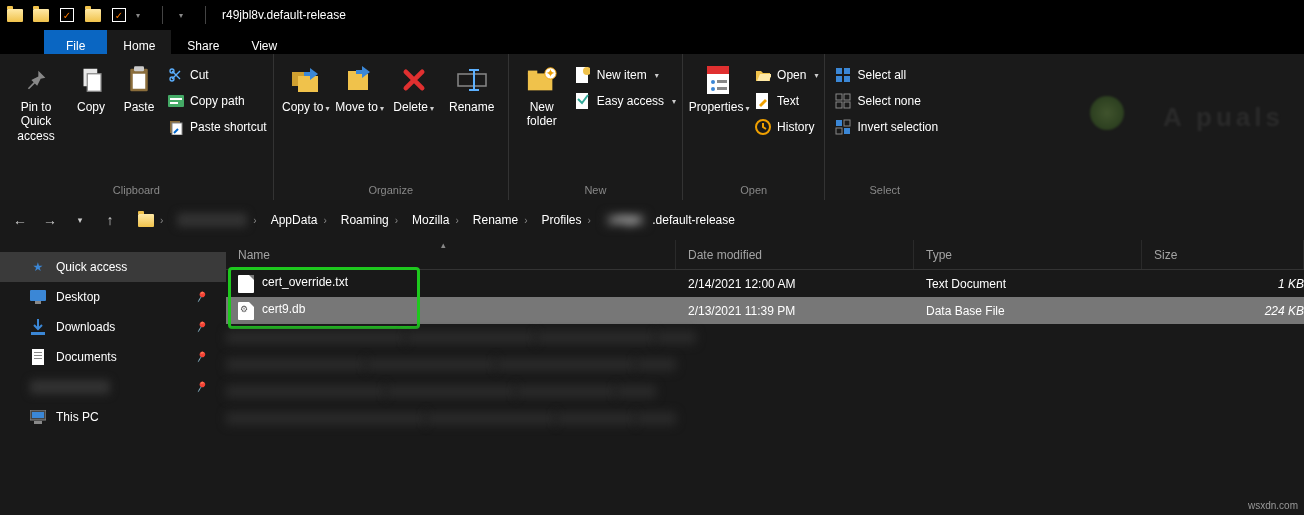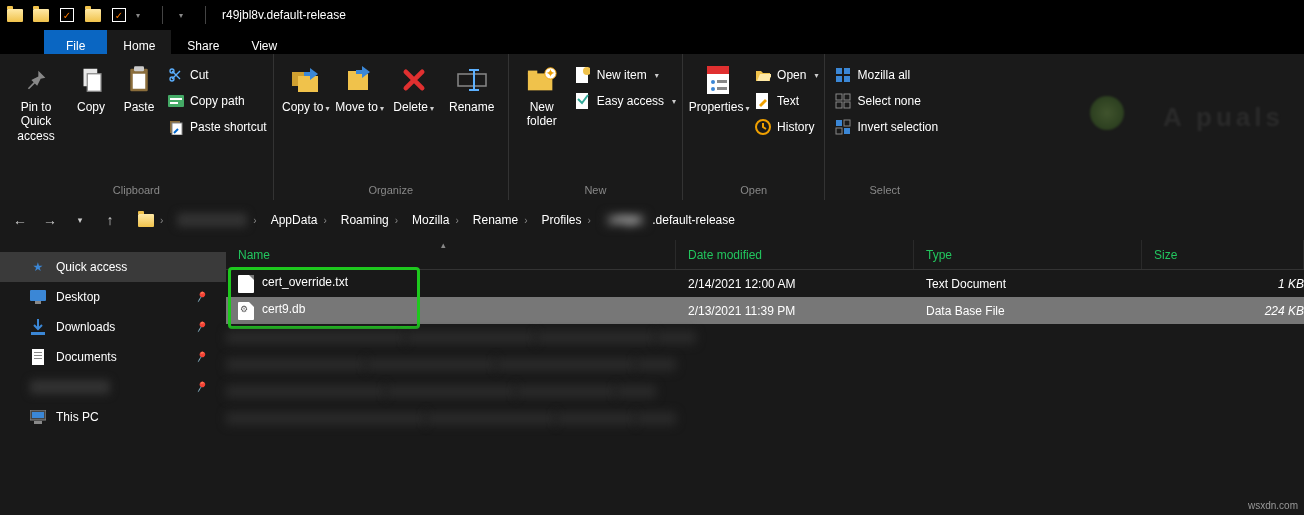--- a/index.html
+++ b/index.html
@@ -36,21 +36,21 @@
 .crumb .chev{color:#888;font-size:10px;}
 .blurred{filter:blur(4px);background:#333;border-radius:3px;width:70px;height:14px;}
 .content{display:flex;height:275px;background:#191919;}
 .sidebar{width:226px;background:#191919;padding-top:12px;}
 .sbitem{height:30px;display:flex;align-items:center;padding-left:30px;gap:10px;cursor:pointer;position:relative;}
 .sbitem.active{background:#3a3a3a;}
 .sbitem .pin{position:absolute;right:18px;color:#888;font-size:11px;transform:rotate(30deg);}
 .sbitem .sico{width:16px;height:16px;display:flex;align-items:center;justify-content:center;}
 .filepane{flex:1;display:flex;flex-direction:column;}
 .colhead{height:30px;display:flex;align-items:center;border-bottom:1px solid #333;position:relative;}
-.colhead .col{padding-left:12px;color:#22c55e;border-right:1px solid #2a2a2a;height:100%;display:flex;align-items:center;}
+.colhead .col{padding-left:12px;color:#a3a3a3;border-right:1px solid #2a2a2a;height:100%;display:flex;align-items:center;}
 .col.name{width:450px;}
 .col.date{width:238px;}
 .col.type{width:228px;}
 .col.size{flex:1;justify-content:flex-start;}
 .sort-arrow{position:absolute;left:215px;top:0;color:#888;font-size:9px;}
 .filelist{flex:1;position:relative;}
 .filerow{height:27px;display:flex;align-items:center;}
 .filerow.selected{background:#777;}
 .filerow .fcell{padding-left:12px;}
 .filerow .fname{width:450px;display:flex;align-items:flex-start;gap:8px;}
@@ -309,21 +309,21 @@
       <div class="smallbtns" style="padding-top:6px">
         <div class="smallbtn">
           <div class="sico">
               <svg width="16" height="16" viewBox="0 0 16 16">
                 <rect x="1" y="1" width="6" height="6" fill="#3b87d6"></rect>
                 <rect x="9" y="1" width="6" height="6" fill="#3b87d6"></rect>
                 <rect x="1" y="9" width="6" height="6" fill="#3b87d6"></rect>
                 <rect x="9" y="9" width="6" height="6" fill="#3b87d6"></rect>
               </svg>
             </div>
-          <span>Mozilla all</span>
+          <span>Select all</span>
         </div>
         <div class="smallbtn">
           <div class="sico">
               <svg width="16" height="16" viewBox="0 0 16 16">
                 <rect x="1" y="1" width="6" height="6" fill="none" stroke="#888"></rect>
                 <rect x="9" y="1" width="6" height="6" fill="none" stroke="#888"></rect>
                 <rect x="1" y="9" width="6" height="6" fill="none" stroke="#888"></rect>
                 <rect x="9" y="9" width="6" height="6" fill="none" stroke="#888"></rect>
               </svg>
             </div>

